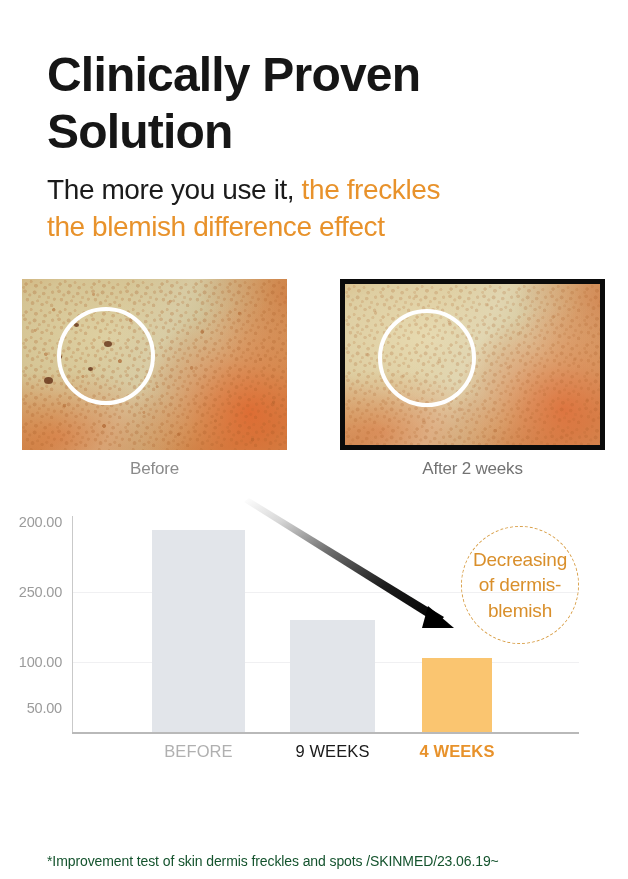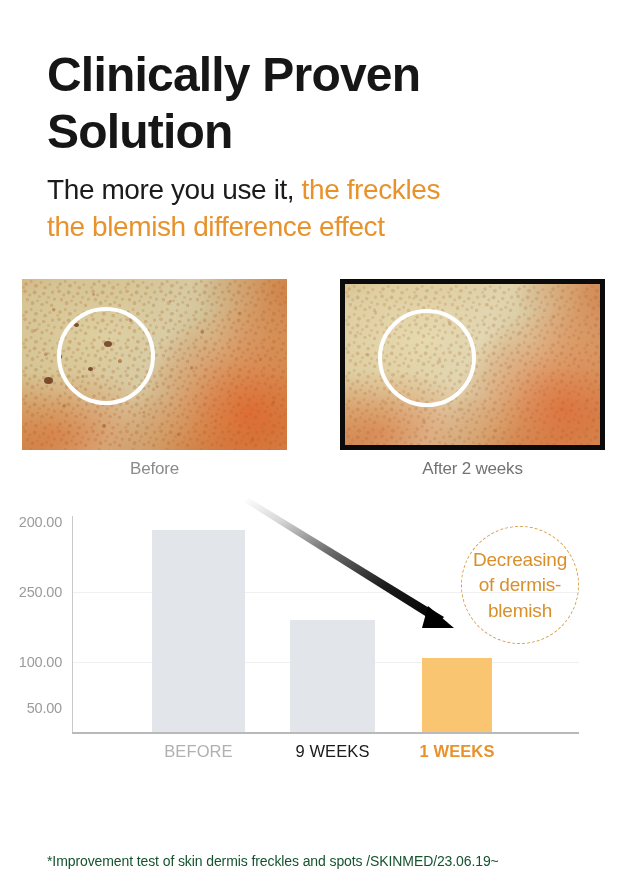--- a/index.html
+++ b/index.html
@@ -301,21 +301,21 @@
         <stop offset="70%" stop-color="#1c1c1c"></stop>
         <stop offset="100%" stop-color="#000000"></stop>
       </linearGradient>
     </defs>
     <polygon points="14,6 19,2 214,121 208,128" fill="url(#arrowFade)"></polygon>
     <polygon points="198,110 224,132 192,132" fill="#000000"></polygon>
   </svg>
 
   <div class="xlabel" style="left:152px; width:93px; color:#b0b0b0;">BEFORE</div>
   <div class="xlabel" style="left:283px; width:99px; color:#1a1a1a;">9 WEEKS</div>
-  <div class="xlabel" style="left:405px; width:104px; color:#E8922B; font-weight:700;">1 WEEKS</div>
+  <div class="xlabel" style="left:405px; width:104px; color:#E8922B; font-weight:700;">4 WEEKS</div>
 
   <div class="anno-circle">
     <div class="anno-text">
       <span>Decreasing</span><br>
       <span>of dermis-</span><br>
       <span>blemish</span>
     </div>
   </div>
 </div>
 

